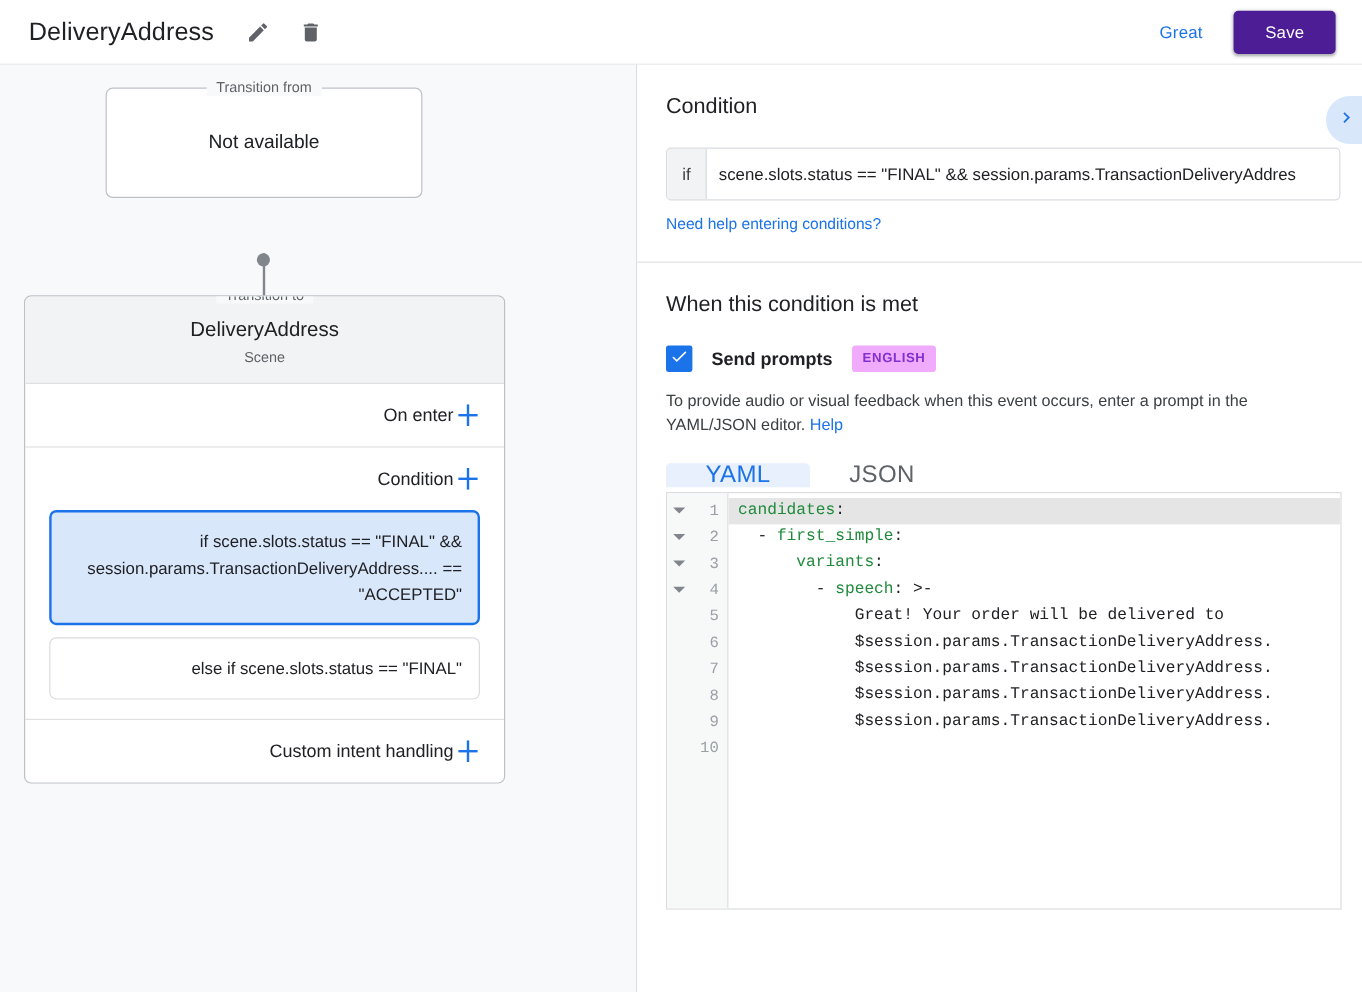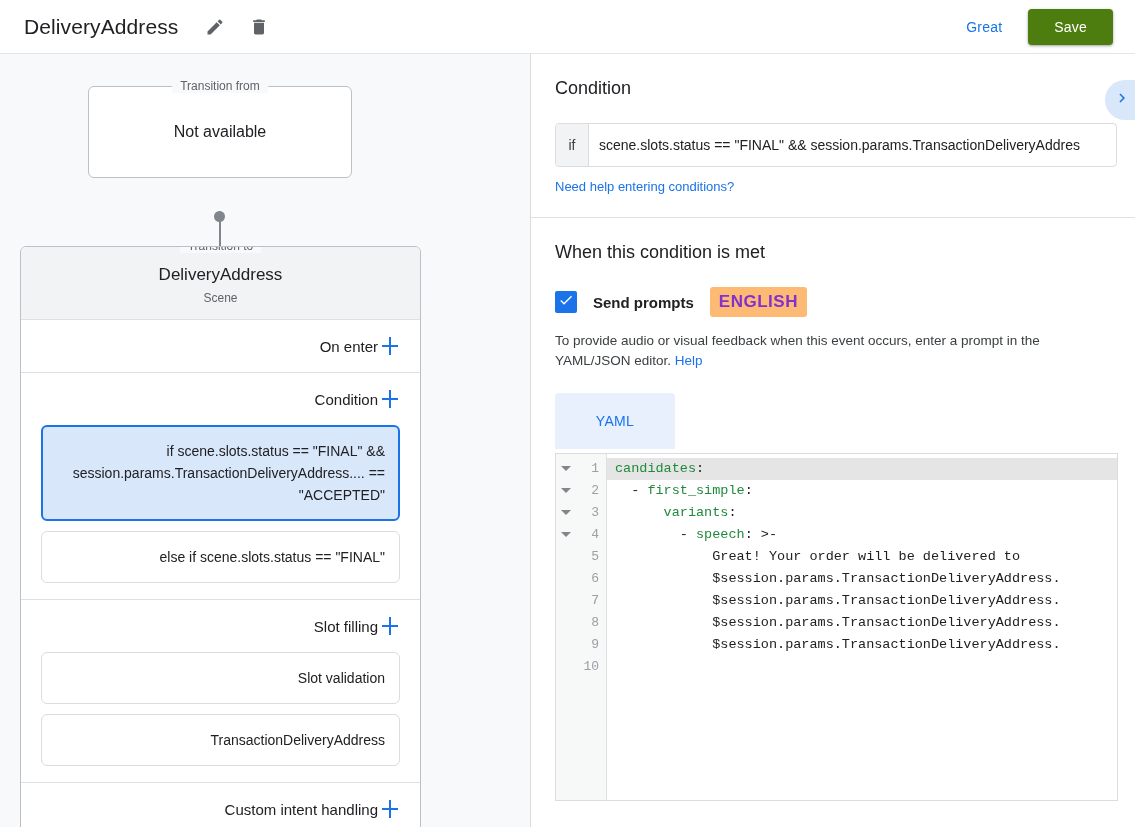--- a/index.html
+++ b/index.html
@@ -38,41 +38,41 @@
   .icon-btn svg { display: block; }
   .header-spacer { flex: 1; }
   .btn-cancel {
     color: #1a73e8; font-size: 14px; font-weight: 500;
     letter-spacing: .2px;
     background: transparent; border: none; cursor: pointer;
     padding: 9px 14px; border-radius: 4px;
   }
   .btn-save {
     margin-left: 12px; margin-right: 22px;
-    background: #4d7c0f; color: #fff;
+    background: #4c1d95; color: #fff;
     font-size: 14px; font-weight: 500; letter-spacing: .2px;
     border: none; border-radius: 4px; cursor: pointer;
     padding: 0 26px; height: 36px;
     box-shadow: 0 1px 2px rgba(60,64,67,.3), 0 1px 3px 1px rgba(60,64,67,.15);
   }
 
   
   .left-panel {
     position: absolute; left: 0; top: 54px; width: 531px; height: 773px;
     background: #f8f9fa;
     overflow: hidden;
   }
   .panel-divider {
     position: absolute; left: 530px; top: 54px; width: 1px; height: 773px;
     background: #dadce0;
   }
 
   
   .trans-from {
-    position: absolute; left: 88px; top: 32px; width: 264px; height: 92px;
+    position: absolute; left: 88px; top: 19px; width: 264px; height: 92px;
     border: 1px solid #bdc1c6; border-radius: 6px;
     background: #ffffff;
     display: flex; align-items: center; justify-content: center;
   }
   .legend {
     position: absolute; top: -8px; left: 50%; transform: translateX(-50%);
     background: #f8f9fa; padding: 0 8px;
     font-size: 12px; color: #5f6368; white-space: nowrap;
   }
   .trans-from-label { font-size: 16px; color: #202124; }
@@ -198,35 +198,35 @@
     border-radius: 2px; background: #fff; cursor: pointer;
     flex: 0 0 22px;
   }
   .checkbox.checked {
     background: #1a73e8; border-color: #1a73e8;
     display: flex; align-items: center; justify-content: center;
   }
   .cb-label { margin-left: 16px; font-size: 15px; font-weight: 700; color: #202124; }
   .badge {
     margin-left: 16px;
-    background: #fdba74; color: #8430ce;
-    font-size: 17px; font-weight: 700; letter-spacing: .5px;
+    background: #f0abfc; color: #8430ce;
+    font-size: 11px; font-weight: 700; letter-spacing: .5px;
     padding: 5px 9px; border-radius: 3px;
   }
   .met-desc {
     margin-top: 14px; font-size: 13.5px; color: #3c4043; line-height: 20px;
     max-width: 565px;
   }
   .met-desc a { color: #1a73e8; text-decoration: none; cursor: pointer; }
 
   .tabs { display: flex; margin-top: 22px; }
   .tab {
-    width: 120px; height: 56px;
-    display: flex; align-items: center; justify-content: center;
-    font-size: 14px; font-weight: 500; letter-spacing: .3px;
+    width: 120px; height: 20px;
+    display: flex; align-items: center; justify-content: center;
+    font-size: 20px; font-weight: 500; letter-spacing: .3px;
     cursor: pointer; color: #5f6368; border-radius: 4px 4px 0 0;
   }
   .tab.active { background: #e8f0fe; color: #1a73e8; }
 
   .editor {
     margin-top: 4px;
     width: 563px; height: 348px;
     border: 1px solid #dadce0;
     background: #ffffff;
     display: flex;
@@ -324,30 +324,20 @@
         <div class="section-header">
           <span class="section-title">Condition</span>
           <span class="plus"></span>
         </div>
         <div class="section-body">
           <div class="chip selected">if scene.slots.status == "FINAL" &amp;&amp; session.params.TransactionDeliveryAddress.... == "ACCEPTED"</div>
           <div class="chip">else if scene.slots.status == "FINAL"</div>
         </div>
       </div>
 
-      <div class="section">
-        <div class="section-header">
-          <span class="section-title">Slot filling</span>
-          <span class="plus"></span>
-        </div>
-        <div class="section-body">
-          <div class="chip">Slot validation</div>
-          <div class="chip">TransactionDeliveryAddress</div>
-        </div>
-      </div>
 
       <div class="section">
         <div class="section-header">
           <span class="section-title">Custom intent handling</span>
           <span class="plus"></span>
         </div>
       </div>
     </div>
   </div>
 
@@ -391,20 +381,21 @@
         <span class="cb-label">Send prompts</span>
         <span class="badge">ENGLISH</span>
       </div>
 
       <div class="met-desc">
         <span>To provide audio or visual feedback when this event occurs, enter a prompt in the YAML/JSON editor. </span><a>Help</a>
       </div>
 
       <div class="tabs">
         <div class="tab active">YAML</div>
+        <div class="tab">JSON</div>
       </div>
 
       <div class="editor">
         <div class="gutter" id="gutter">
             <div class="gline">
               <span class="fold"></span>
               <span class="num">1</span>
             </div>
             <div class="gline">
               <span class="fold"></span>

